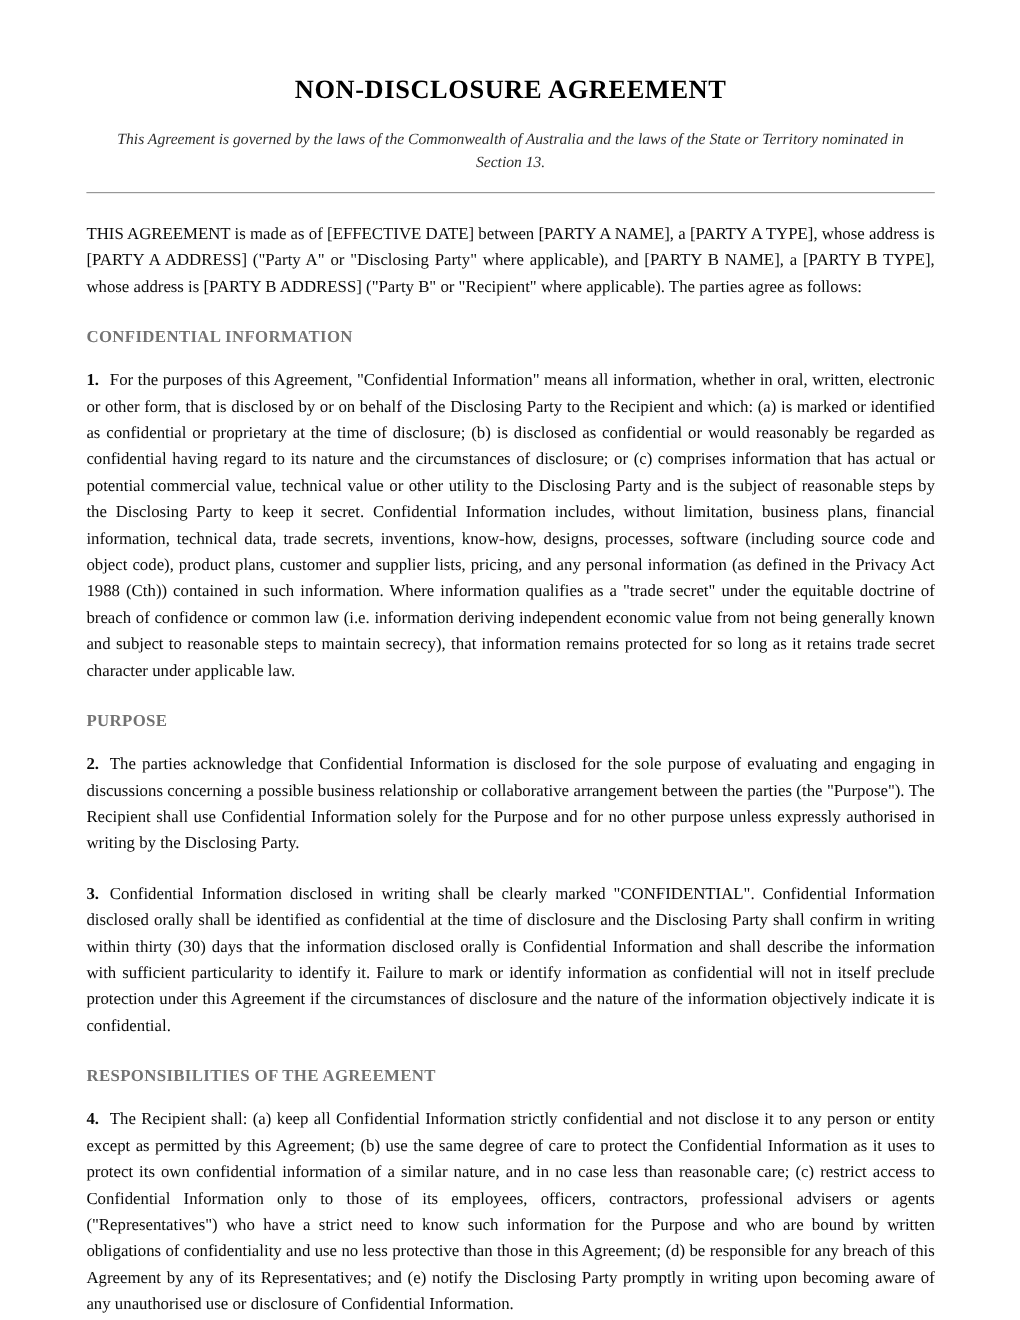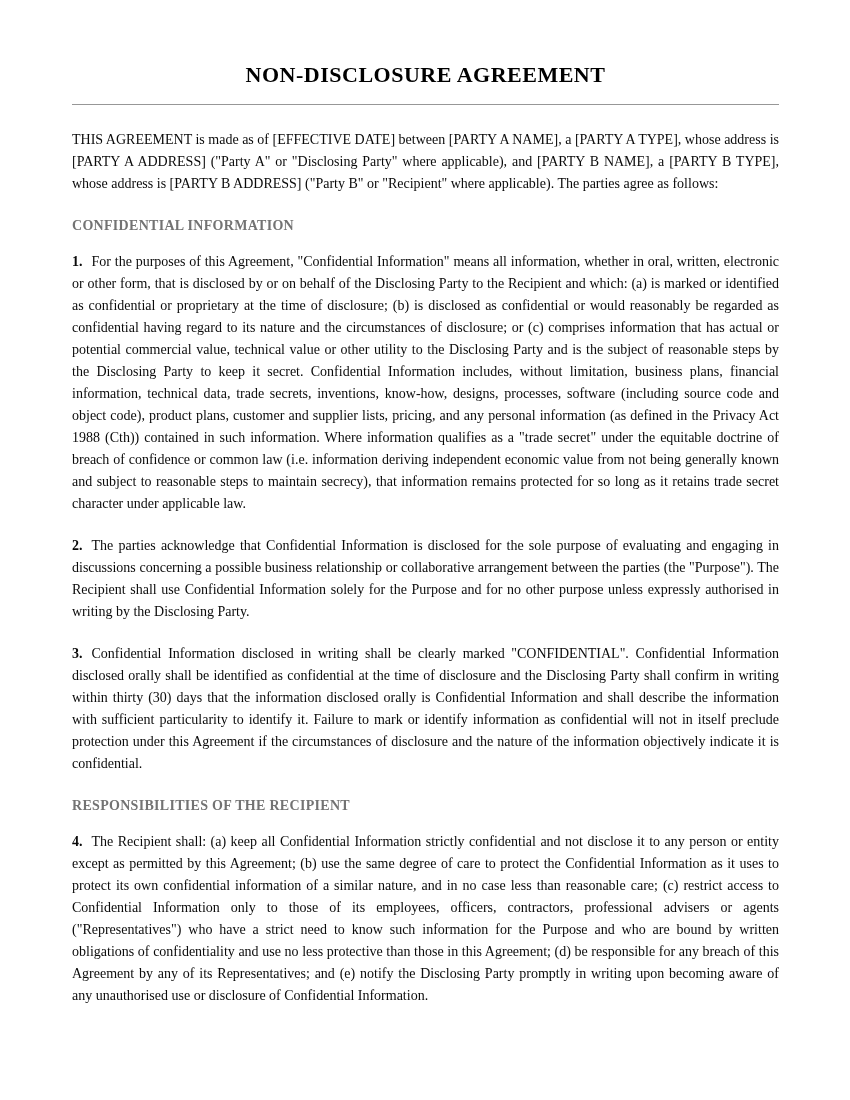--- a/index.html
+++ b/index.html
@@ -62,28 +62,30 @@
     padding-right: 9px;
   }
 </style>
 </head>
 <body>
 
 <div class="page">
 
   <h1 class="doc-title">NON-DISCLOSURE AGREEMENT</h1>
 
+  <div class="doc-subtitle">This Agreement is governed by the laws of the Commonwealth of Australia and the laws of the State or Territory nominated in Section 13.</div>
 
   <hr class="divider">
 
   <p class="body-par intro">THIS AGREEMENT is made as of [EFFECTIVE DATE] between [PARTY A NAME], a [PARTY A TYPE], whose address is [PARTY A ADDRESS] ("Party A" or "Disclosing Party" where applicable), and [PARTY B NAME], a [PARTY B TYPE], whose address is [PARTY B ADDRESS] ("Party B" or "Recipient" where applicable). The parties agree as follows:</p>
 
   <h2 class="sec-heading">CONFIDENTIAL INFORMATION</h2>
   <p class="body-par"><span class="clause-num">1.</span><span>For the purposes of this Agreement, "Confidential Information" means all information, whether in oral, written, electronic or other form, that is disclosed by or on behalf of the Disclosing Party to the Recipient and which: (a) is marked or identified as confidential or proprietary at the time of disclosure; (b) is disclosed as confidential or would reasonably be regarded as confidential having regard to its nature and the circumstances of disclosure; or (c) comprises information that has actual or potential commercial value, technical value or other utility to the Disclosing Party and is the subject of reasonable steps by the Disclosing Party to keep it secret. Confidential Information includes, without limitation, business plans, financial information, technical data, trade secrets, inventions, know-how, designs, processes, software (including source code and object code), product plans, customer and supplier lists, pricing, and any personal information (as defined in the Privacy Act 1988 (Cth)) contained in such information. Where information qualifies as a "trade secret" under the equitable doctrine of breach of confidence or common law (i.e. information deriving independent economic value from not being generally known and subject to reasonable steps to maintain secrecy), that information remains protected for so long as it retains trade secret character under applicable law.</span></p>
 
+  <h2 class="sec-heading">PURPOSE</h2>
   <p class="body-par"><span class="clause-num">2.</span><span>The parties acknowledge that Confidential Information is disclosed for the sole purpose of evaluating and engaging in discussions concerning a possible business relationship or collaborative arrangement between the parties (the "Purpose"). The Recipient shall use Confidential Information solely for the Purpose and for no other purpose unless expressly authorised in writing by the Disclosing Party.</span></p>
 
   <p class="body-par"><span class="clause-num">3.</span><span>Confidential Information disclosed in writing shall be clearly marked "CONFIDENTIAL". Confidential Information disclosed orally shall be identified as confidential at the time of disclosure and the Disclosing Party shall confirm in writing within thirty (30) days that the information disclosed orally is Confidential Information and shall describe the information with sufficient particularity to identify it. Failure to mark or identify information as confidential will not in itself preclude protection under this Agreement if the circumstances of disclosure and the nature of the information objectively indicate it is confidential.</span></p>
 
-  <h2 class="sec-heading">RESPONSIBILITIES OF THE RECIPIENT</h2>
+  <h2 class="sec-heading">RESPONSIBILITIES OF THE AGREEMENT</h2>
   <p class="body-par"><span class="clause-num">4.</span><span>The Recipient shall: (a) keep all Confidential Information strictly confidential and not disclose it to any person or entity except as permitted by this Agreement; (b) use the same degree of care to protect the Confidential Information as it uses to protect its own confidential information of a similar nature, and in no case less than reasonable care; (c) restrict access to Confidential Information only to those of its employees, officers, contractors, professional advisers or agents ("Representatives") who have a strict need to know such information for the Purpose and who are bound by written obligations of confidentiality and use no less protective than those in this Agreement; (d) be responsible for any breach of this Agreement by any of its Representatives; and (e) notify the Disclosing Party promptly in writing upon becoming aware of any unauthorised use or disclosure of Confidential Information.</span></p>
 
 </div>
 
 </body></html>

